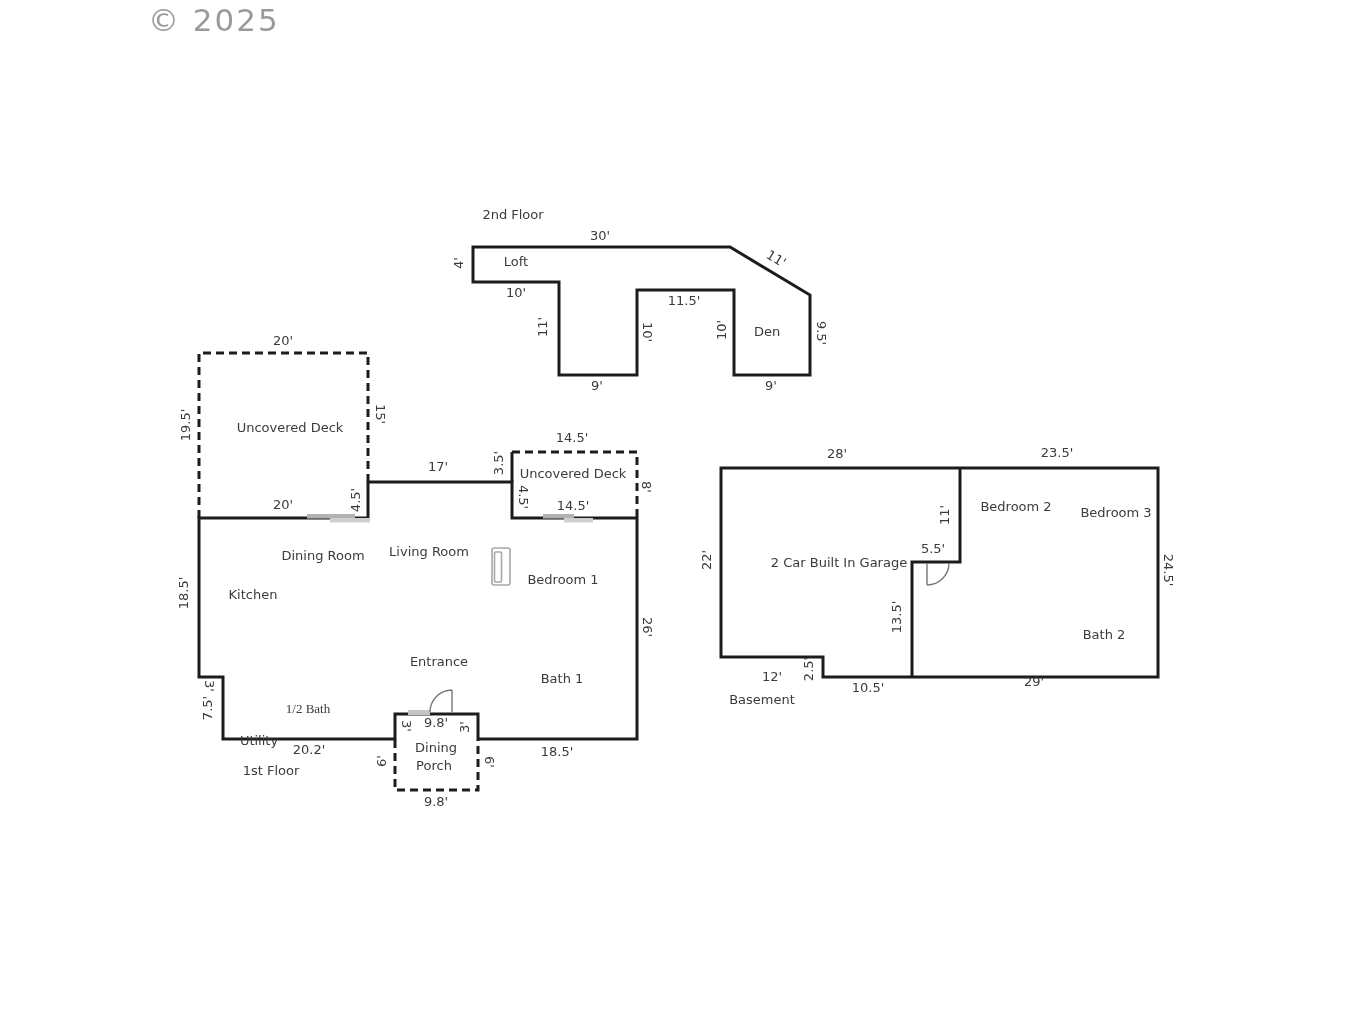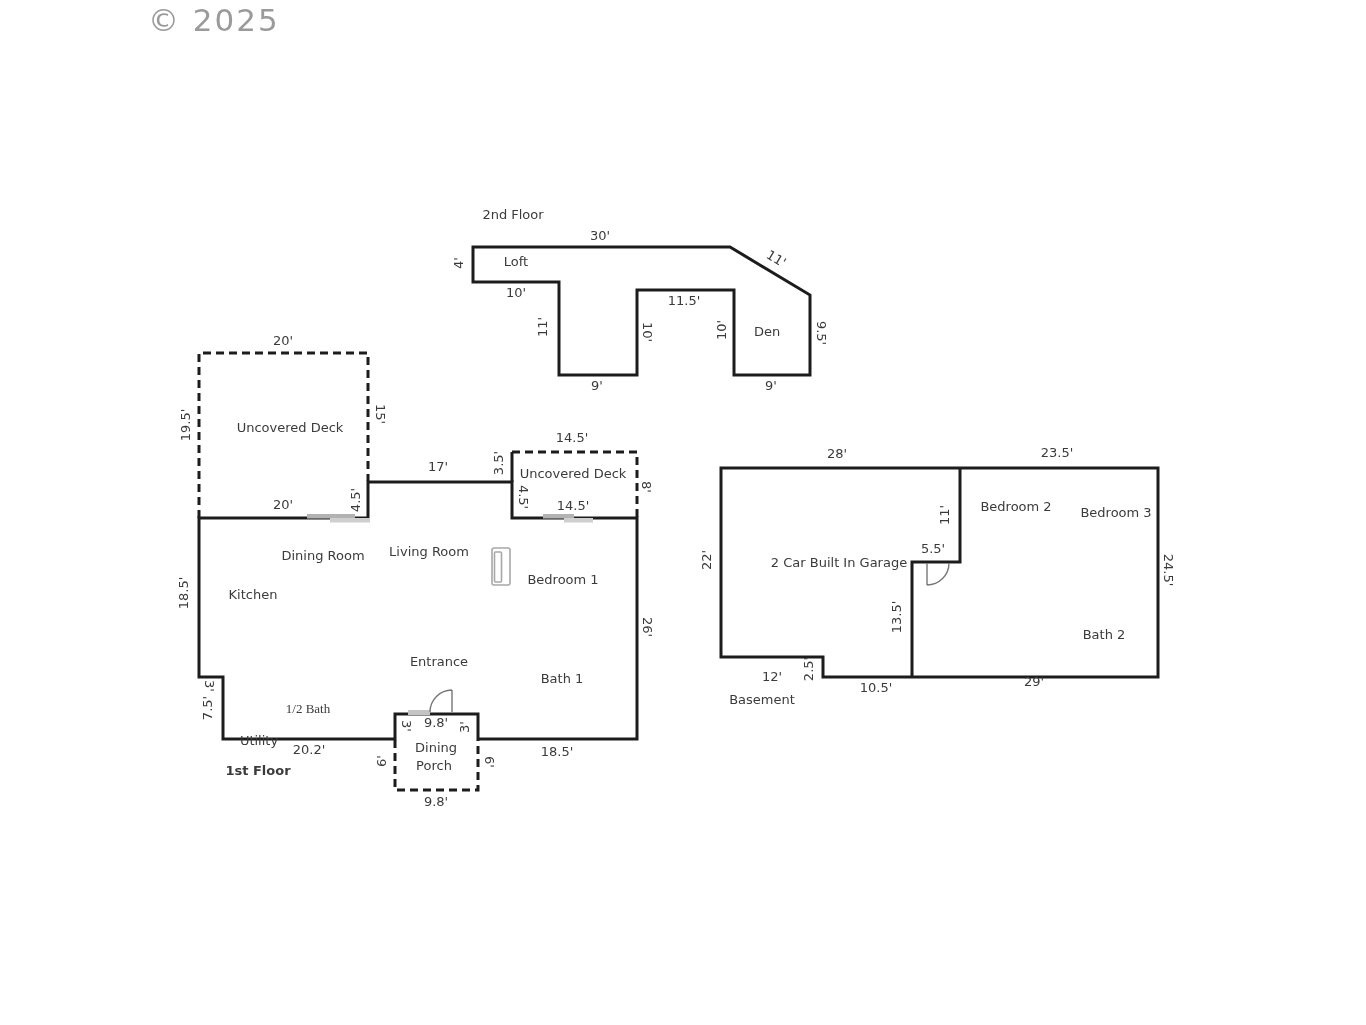--- a/index.html
+++ b/index.html
@@ -85,33 +85,33 @@
       <div class="lbl" style="left: 308px; top: 709px; font-family: Liberation Serif, serif;">1/2 Bath</div>
       <div class="lbl" style="left: 406px; top: 726px; transform: translate(-50%, -50%) rotate(90deg);">3'</div>
       <div class="lbl" style="left: 436px; top: 723px;">9.8'</div>
       <div class="lbl" style="left: 465px; top: 727px; transform: translate(-50%, -50%) rotate(-90deg);">3'</div>
       <div class="lbl" style="left: 436px; top: 748px;">Dining</div>
       <div class="lbl" style="left: 434px; top: 766px;">Porch</div>
       <div class="lbl" style="left: 382px; top: 761px; transform: translate(-50%, -50%) rotate(-90deg);">6'</div>
       <div class="lbl" style="left: 489px; top: 762px; transform: translate(-50%, -50%) rotate(90deg);">6'</div>
       <div class="lbl" style="left: 309px; top: 750px;">20.2'</div>
       <div class="lbl" style="left: 557px; top: 752px;">18.5'</div>
-      <div class="lbl" style="left: 258px; top: 771px; font-weight: bold;">1st Floor</div>
+      <div class="lbl" style="left: 271px; top: 771px;">1st Floor</div>
       <div class="lbl" style="left: 436px; top: 802px;">9.8'</div>
       <div class="lbl" style="left: 837px; top: 454px;">28'</div>
       <div class="lbl" style="left: 1057px; top: 453px;">23.5'</div>
       <div class="lbl" style="left: 707px; top: 560px; transform: translate(-50%, -50%) rotate(-90deg);">22'</div>
       <div class="lbl" style="left: 808px; top: 563px; margin-left: 31px;">2 Car Built In Garage</div>
       <div class="lbl" style="left: 945px; top: 515px; transform: translate(-50%, -50%) rotate(-90deg);">11'</div>
       <div class="lbl" style="left: 1016px; top: 507px; text-align: center;">Bedroom 2</div>
       <div class="lbl" style="left: 1116px; top: 513px;">Bedroom 3</div>
       <div class="lbl" style="left: 933px; top: 549px;">5.5'</div>
       <div class="lbl" style="left: 1168px; top: 570px; transform: translate(-50%, -50%) rotate(90deg);">24.5'</div>
       <div class="lbl" style="left: 897px; top: 617px; transform: translate(-50%, -50%) rotate(-90deg);">13.5'</div>
       <div class="lbl" style="left: 1104px; top: 635px;">Bath 2</div>
       <div class="lbl" style="left: 772px; top: 667px; margin-top: 10px;">12'</div>
       <div class="lbl" style="left: 809px; top: 669px; transform: translate(-50%, -50%) rotate(-90deg);">2.5'</div>
-      <div class="lbl" style="left: 868px; top: 688px; margin-left: 8px;">10.5'</div>
+      <div class="lbl" style="left: 868px; top: 688px;">10.5'</div>
       <div class="lbl" style="left: 1034px; top: 682px;">29'</div>
       <div class="lbl" style="left: 762px; top: 700px;">Basement</div>
     </div>
   <div id="watermark">© 2025</div>
 </div>
 
 </body></html>

